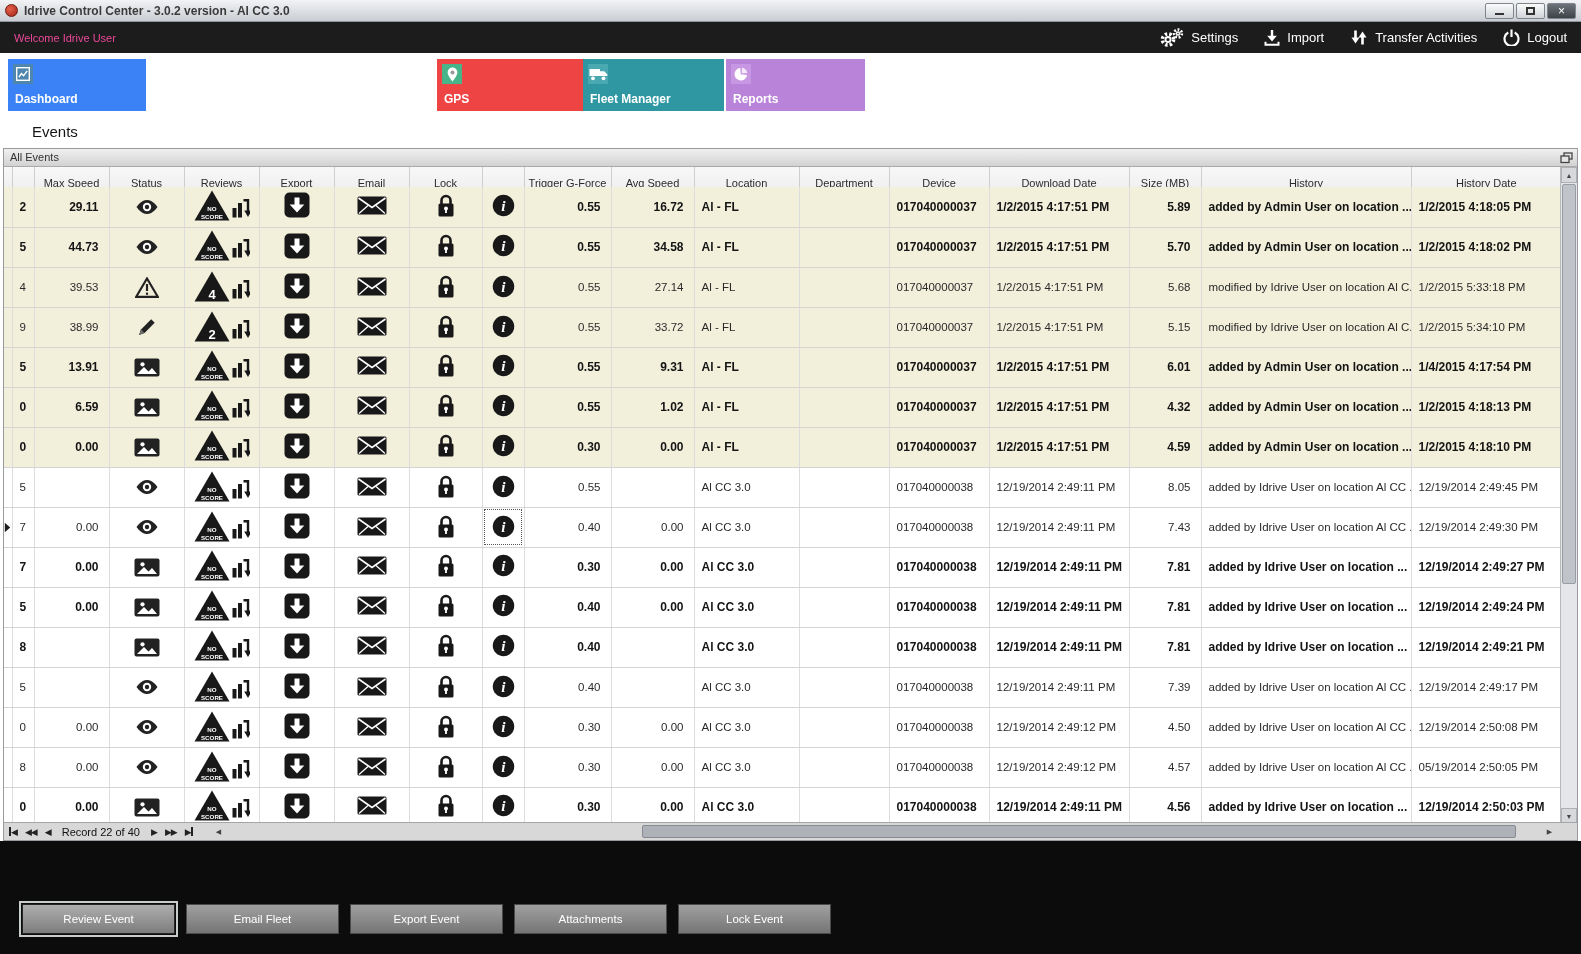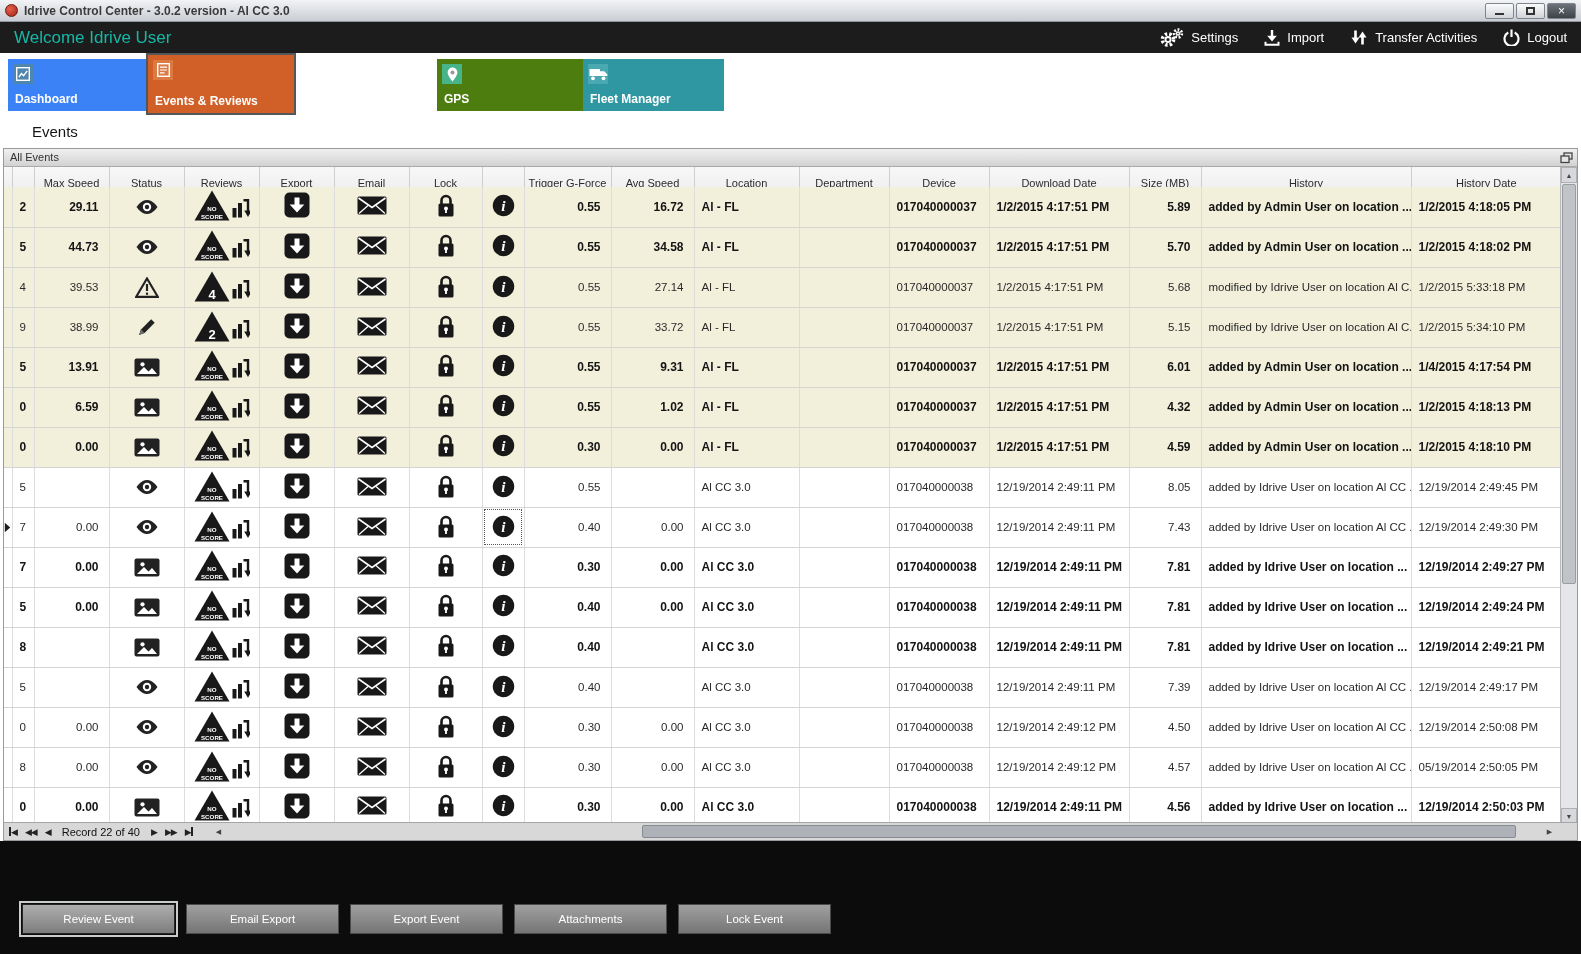--- a/index.html
+++ b/index.html
@@ -11,21 +11,21 @@
 .app-icon{width:13px;height:13px;border-radius:50%;background:radial-gradient(circle at 35% 35%,#e8604a,#9c2417);border:1px solid #6f1b10;margin-right:6px;flex:none;}
 .win-title{font-size:12px;font-weight:bold;color:#3b3b3b;}
 .win-controls{margin-left:auto;display:flex;gap:2px;}
 .win-btn{width:29px;height:16px;border:1px solid #7e858d;border-radius:2px;background:linear-gradient(#fbfbfb,#d0d4d9);display:flex;align-items:center;justify-content:center;font-size:12px;color:#333;line-height:1;cursor:pointer;}
 .win-btn.close{background:linear-gradient(#6d7379,#3e4349);color:#fff;}
 .min-glyph{display:inline-block;width:9px;height:2px;background:#333;margin-top:7px;}
 .max-glyph{display:inline-block;width:9px;height:8px;border:2px solid #333;}
 
 
 .topbar{position:absolute;top:22px;left:0;width:100%;height:31px;background:#1c1c1c;display:flex;align-items:center;padding:0 14px;z-index:9;}
-.welcome{color:#14b8a6;font-size:17px;}
+.welcome{color:#ec4899;font-size:11px;}
 .top-actions{margin-left:auto;display:flex;align-items:center;gap:26px;}
 .top-action{display:flex;align-items:center;gap:7px;color:#fff;font-size:13px;cursor:pointer;}
 .top-action .ic{display:flex;align-items:center;}
 
 
 .tabbar{position:absolute;top:53px;left:0;width:100%;height:62px;background:#fff;}
 .tab{position:absolute;top:6px;height:52px;cursor:pointer;}
 .tab.active{top:2px;height:58px;outline:2px solid #55565a;}
 .tab-icon{position:absolute;left:5px;top:5px;width:20px;height:20px;display:flex;align-items:center;justify-content:center;}
 .tab-label{position:absolute;left:7px;bottom:5px;color:#fff;font-weight:bold;font-size:12px;white-space:nowrap;}
@@ -149,48 +149,48 @@
 <div class="tabbar" id="tabbar">
     <div class="tab" style="left: 8px; width: 138px; background: #3b82f6;">
       <span class="tab-icon" style="background:#4f86ad">
         <svg width="14" height="14" viewBox="0 0 14 14">
           <rect x="0.7" y="0.7" width="12.6" height="12.6" fill="none" stroke="#fff" stroke-width="1.4"></rect>
           <polyline points="3,10.2 5.4,6.6 7.6,8.6 11.2,3.8" fill="none" stroke="#fff" stroke-width="1.4"></polyline>
         </svg>
       </span>
       <span class="tab-label">Dashboard</span>
     </div>
-    <div class="tab active" style="left: 148px; width: 146px; background: rgb(208, 95, 40);">
-      <span class="tab-icon" style="background:#dd7a42">
-        <svg width="13" height="14" viewBox="0 0 13 14">
-          <rect x="0.7" y="0.7" width="11.6" height="12.6" fill="none" stroke="#fff" stroke-width="1.4"></rect>
-          <path d="M3 4.2 H10 M3 7 H10 M3 9.8 H7.5" stroke="#fff" stroke-width="1.2"></path>
-        </svg>
-      </span>
-      <span class="tab-label">Events &amp; Reviews</span>
-    </div>
-    <div class="tab" style="left: 437px; width: 148px; background: #4d7c0f;">
+    <div class="tab" style="left: 437px; width: 148px; background: #ef4444;">
       <span class="tab-icon" style="background:#47b589">
         <svg width="11" height="15" viewBox="0 0 11 15">
           <path d="M5.5 0.6 A4.9 4.9 0 0 1 10.4 5.5 C10.4 8.8 5.5 14.4 5.5 14.4 C5.5 14.4 0.6 8.8 0.6 5.5 A4.9 4.9 0 0 1 5.5 0.6 Z" fill="#fff"></path>
           <circle cx="5.5" cy="5.4" r="2" fill="rgba(0,0,0,0.4)"></circle>
         </svg>
       </span>
       <span class="tab-label">GPS</span>
     </div>
     <div class="tab" style="left: 583px; width: 141px; background: rgb(46, 151, 162);">
       <span class="tab-icon" style="background:#4aa8b1">
         <svg width="19" height="13" viewBox="0 0 19 13">
           <rect x="0.5" y="1" width="10.5" height="7" fill="#fff"></rect>
           <path d="M11 3.2 H15.2 L18.3 6.4 V8 H11 Z" fill="#fff"></path>
           <circle cx="4" cy="10.3" r="1.9" fill="#fff"></circle>
           <circle cx="14.5" cy="10.3" r="1.9" fill="#fff"></circle>
         </svg>
       </span>
       <span class="tab-label">Fleet Manager</span>
+    </div>
+    <div class="tab" style="left: 726px; width: 139px; background: rgb(186, 131, 218);">
+      <span class="tab-icon" style="background:#c897e3">
+        <svg width="14" height="14" viewBox="0 0 14 14">
+          <path d="M6.3 0.9 A6.3 6.3 0 1 0 13.1 7.9 L6.7 7.2 Z" fill="#fff"></path>
+          <path d="M7.9 0.8 A6.4 6.4 0 0 1 13.3 6 L7.9 6.3 Z" fill="#fff" opacity="0.8"></path>
+        </svg>
+      </span>
+      <span class="tab-label">Reports</span>
     </div>
   </div>
 
 <div class="page-title">Events</div>
 
 <div class="panel">
   <div class="panel-header">
     <span>All Events</span>
     <span class="panel-restore">
       <svg width="13" height="12" viewBox="0 0 13 12">
@@ -1297,18 +1297,18 @@
       <span class="hs-btn hs-left">◀</span>
       <span class="hs-thumb"></span>
       <span class="hs-btn hs-right">▶</span>
     </span>
   </div>
 </div>
 
 <div class="footer">
   <div class="btn-row row-event" id="row-event">
       <button class="gray-btn focused">Review Event</button>
-      <button class="gray-btn">Email Export</button>
+      <button class="gray-btn">Email Fleet</button>
       <button class="gray-btn">Export Event</button>
       <button class="gray-btn">Attachments</button>
       <button class="gray-btn">Lock Event</button>
     </div>
 </div>
 
 </body></html>

